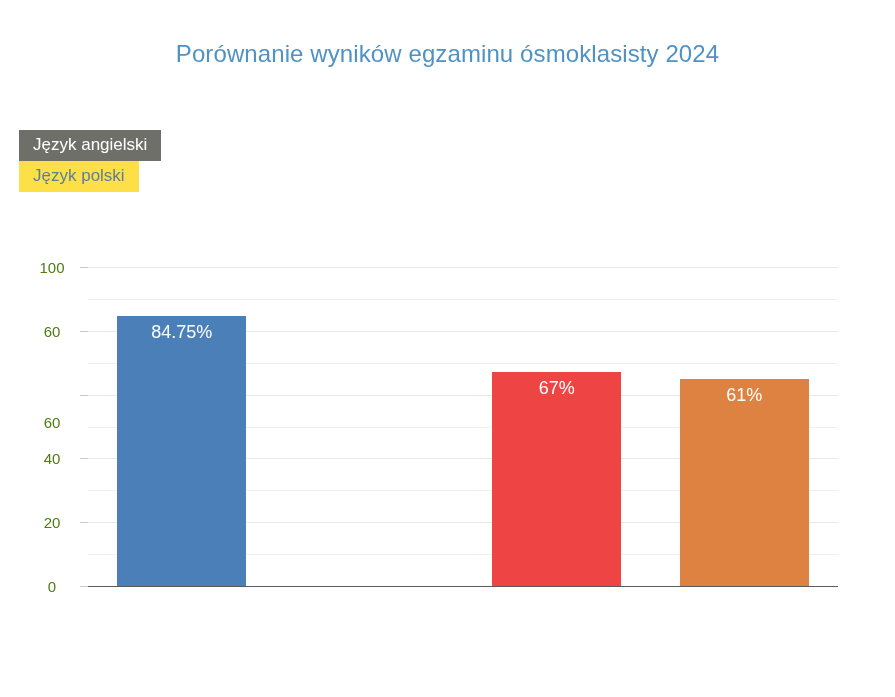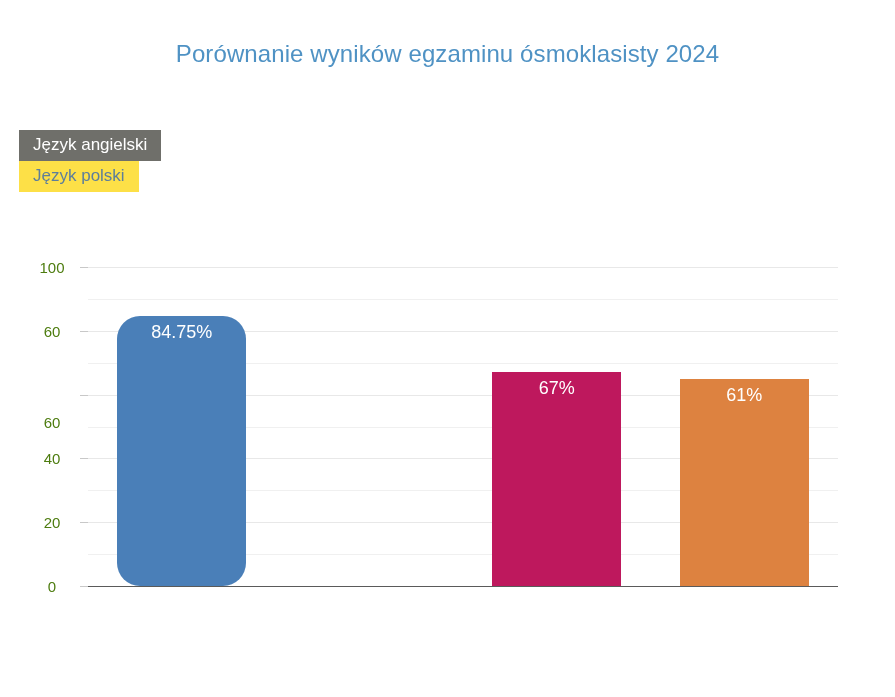--- a/index.html
+++ b/index.html
@@ -160,23 +160,23 @@
       <div class="gridline" style="top: 255.2px;"></div>
       <div class="tick-mark" style="top: 255.2px;"></div>
       <div class="gridline" style="top: 191.4px;"></div>
       <div class="tick-mark" style="top: 191.4px;"></div>
       <div class="gridline" style="top: 127.6px;"></div>
       <div class="tick-mark" style="top: 127.6px;"></div>
       <div class="gridline" style="top: 63.8px;"></div>
       <div class="tick-mark" style="top: 63.8px;"></div>
       <div class="gridline" style="top: 0px;"></div>
       <div class="tick-mark" style="top: 0px;"></div>
-      <div class="bar" style="left: 29.25px; width: 129px; height: 270.353px; background: rgb(74, 127, 184); border-radius: 23px;">
+      <div class="bar" style="left: 29.25px; width: 129px; height: 270.353px; background: rgb(74, 127, 184);">
         <div class="bar-value">84.75%</div>
       </div>
-      <div class="bar" style="left: 404.25px; width: 129px; height: 213.73px; background: #be185d;">
+      <div class="bar" style="left: 404.25px; width: 129px; height: 213.73px; background: #ef4444;">
         <div class="bar-value">67%</div>
       </div>
       <div class="bar" style="left: 591.75px; width: 129px; height: 207px; background: rgb(221, 130, 64);">
         <div class="bar-value">61%</div>
       </div>
     </div>
 </div>
 
 </body></html>

